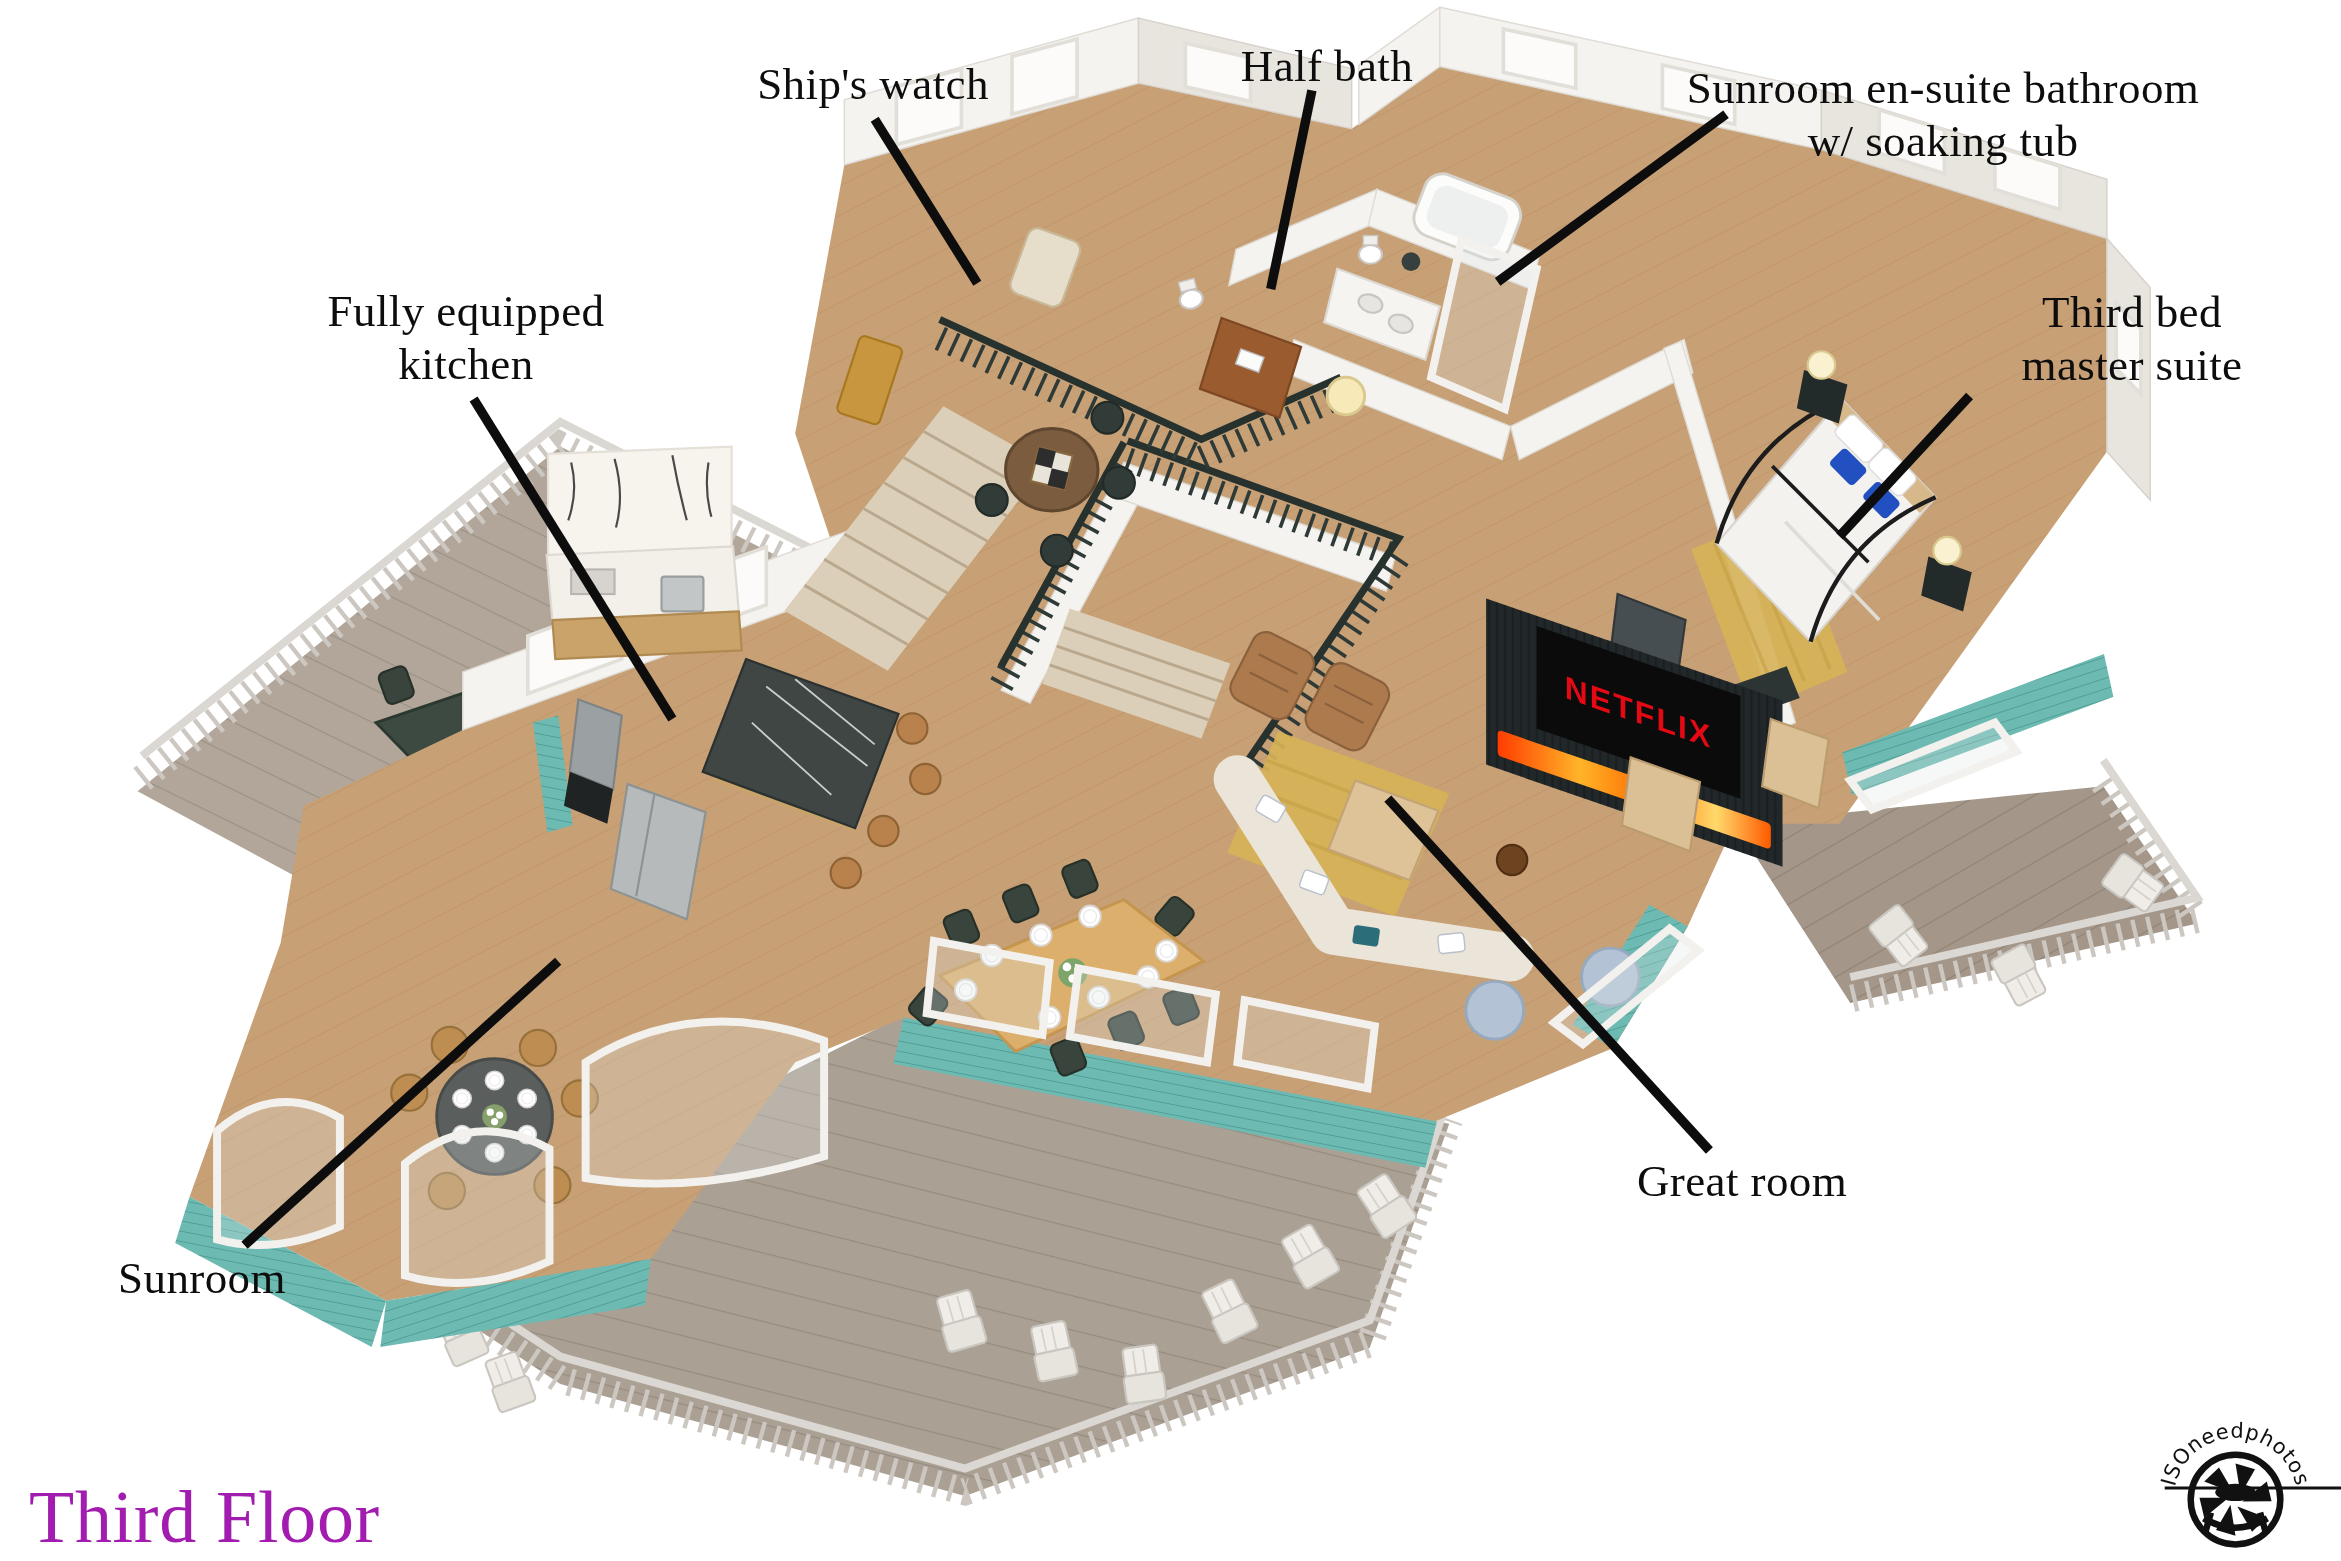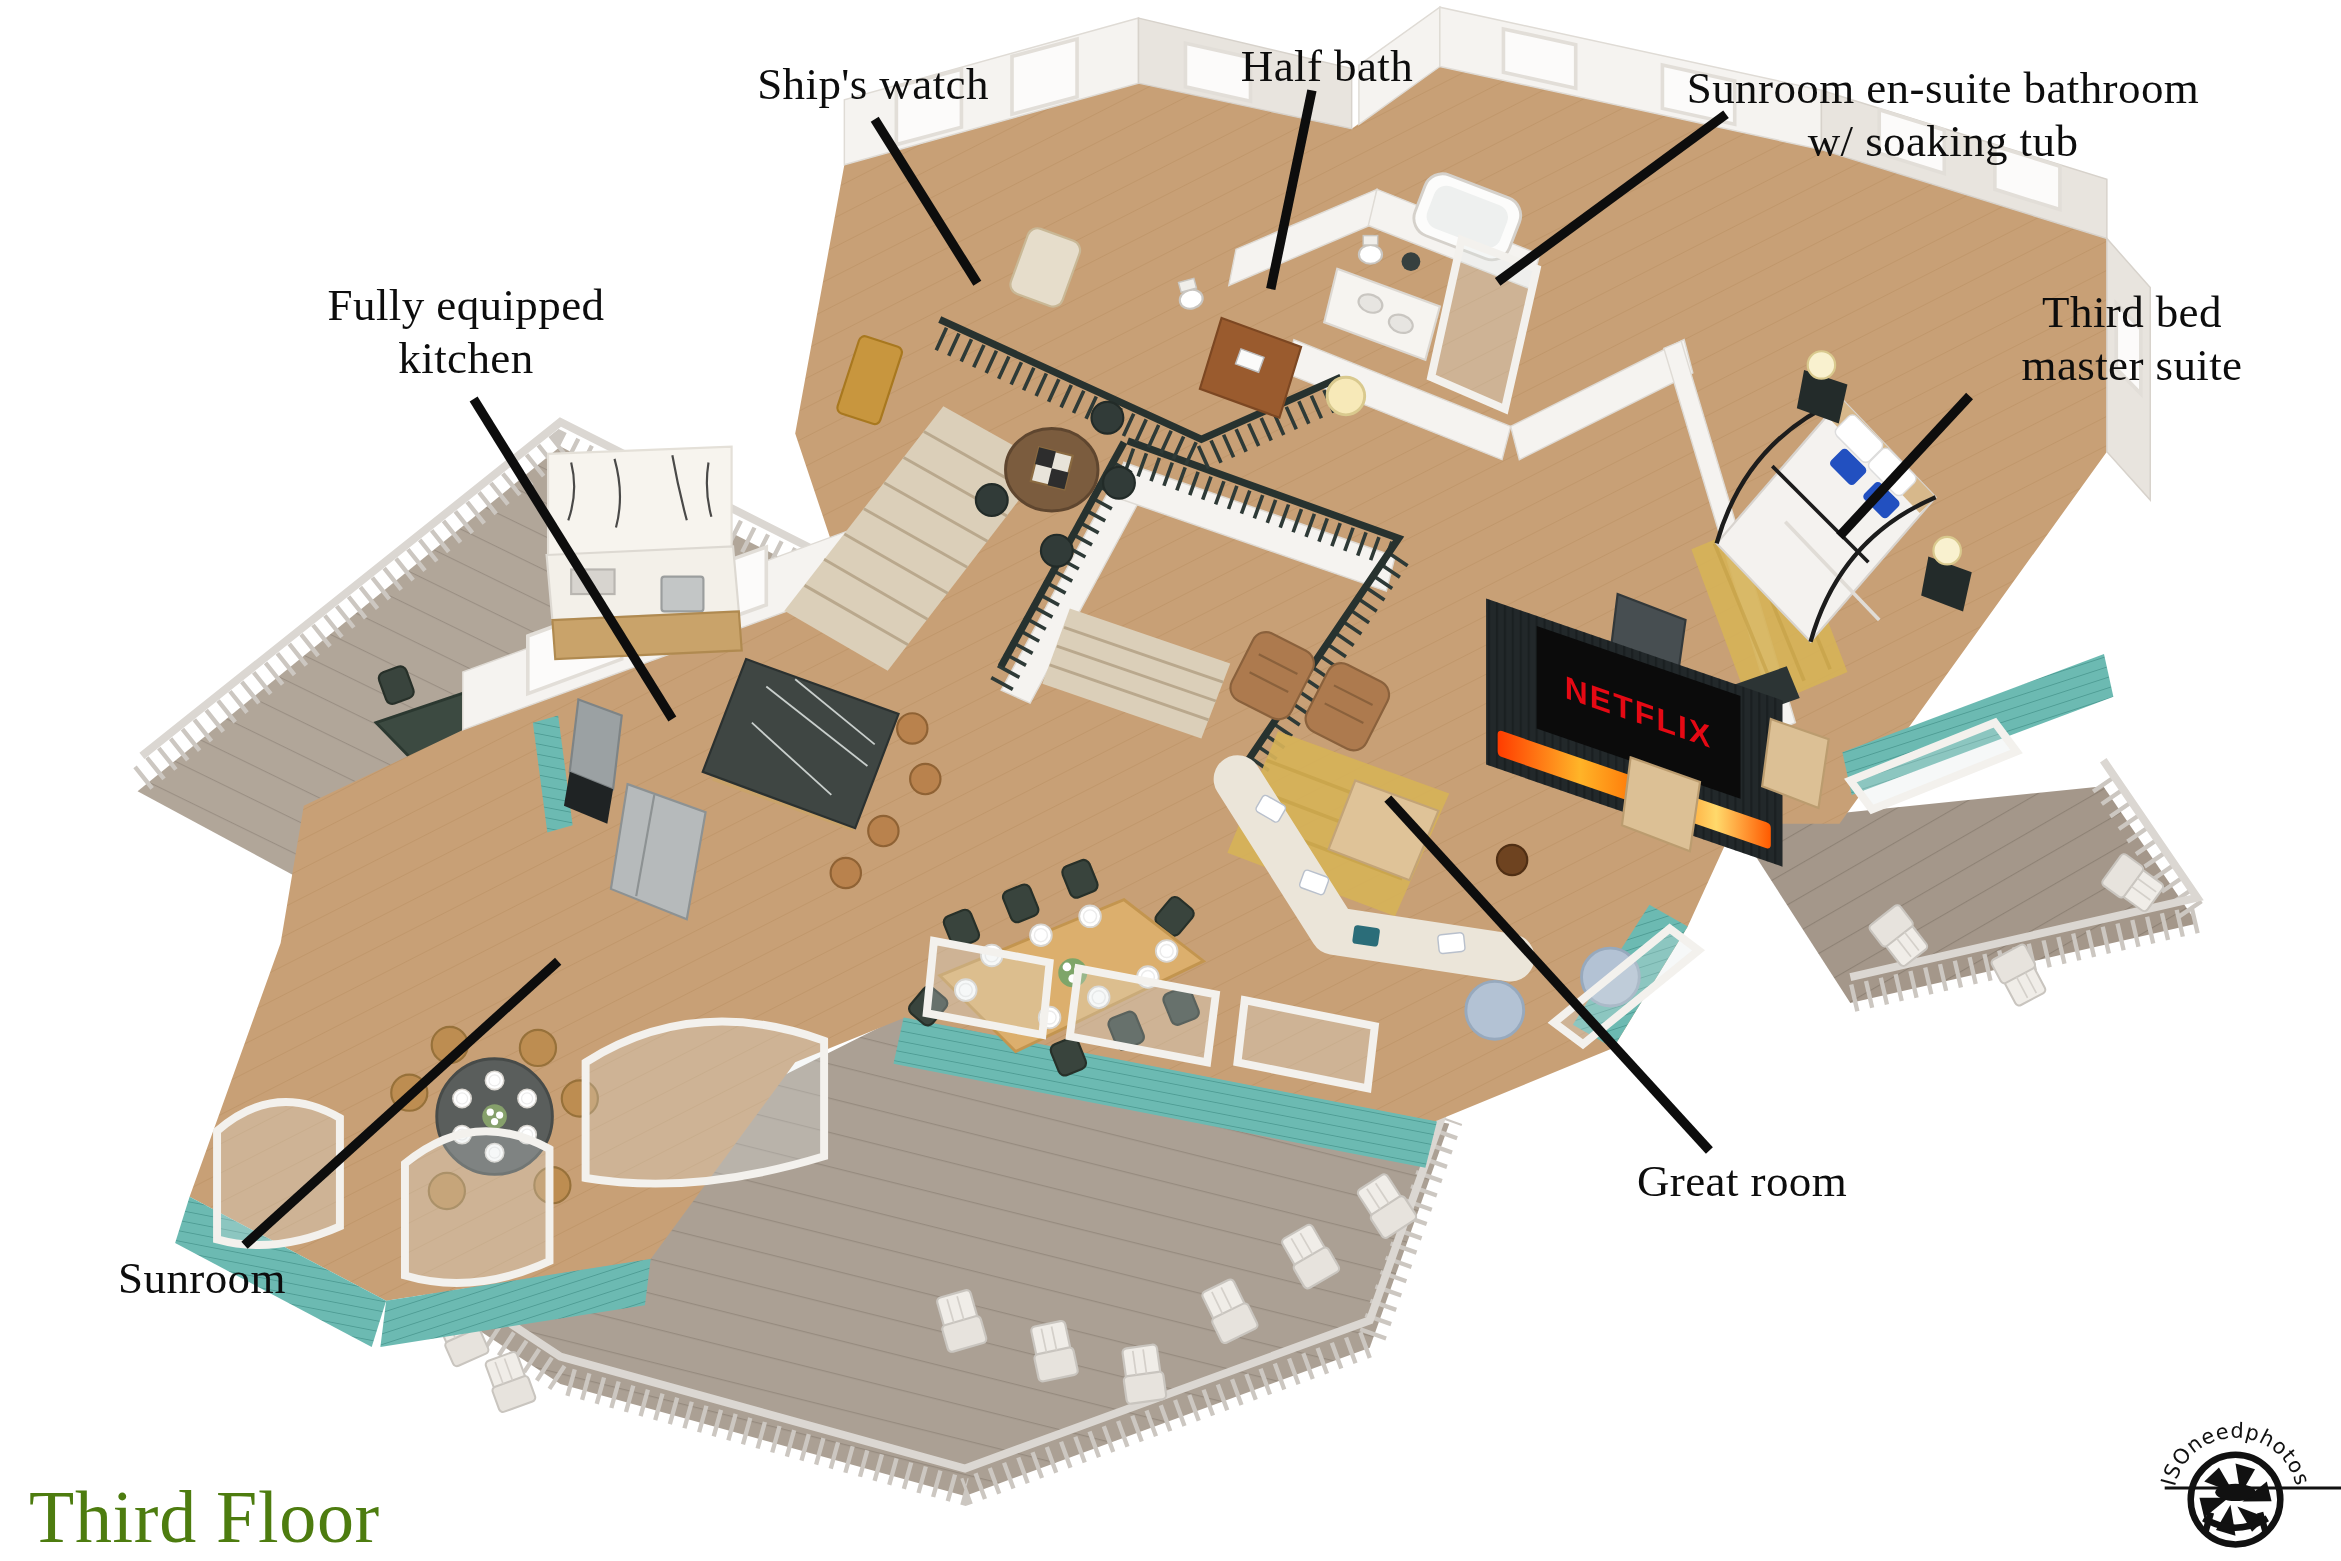--- a/index.html
+++ b/index.html
@@ -3,21 +3,21 @@
 <meta charset="utf-8">
 <style>
   html,body{margin:0;padding:0;background:#ffffff;}
   body{width:2342px;height:1561px;position:relative;overflow:hidden;
        font-family:"Liberation Serif","DejaVu Serif",serif;}
   #scene{position:absolute;left:0;top:0;width:2342px;height:1561px;}
   .lbl{position:absolute;transform:translateX(-50%);text-align:center;
        color:var(--label-ink,#0d0d0d);font-size:45px;line-height:1.18;
        white-space:nowrap;letter-spacing:0.4px;}
   #floor-title{position:absolute;left:29px;top:1475px;font-size:74px;
-       color:#4d7c0f;letter-spacing:0.7px;}
+       color:#a21caf;letter-spacing:0.7px;}
   
   .wall{fill:var(--wall,#f5f3f0);stroke:#dfdbd5;stroke-width:2;}
   .wallside{fill:#e8e4de;stroke:#d7d2cb;stroke-width:2;}
   .win{fill:#fcfbfa;stroke:#e2ded8;stroke-width:5;}
   .glass{fill:rgba(222,229,229,.28);stroke:#f3f1ed;stroke-width:11;}
   .vein{stroke:#1e1e1e;stroke-width:3;fill:none;opacity:.8;}
   .mveinw{stroke:#d8dedb;stroke-width:2.5;fill:none;opacity:.9;}
   .rail-post{stroke:#ccc7c1;stroke-width:38;fill:none;stroke-dasharray:6 15;}
   .rail-top{stroke:#dbd7d2;stroke-width:11;fill:none;}
   .rail-post-dark{stroke:var(--dark-trim,#2e3a37);stroke-width:34;fill:none;stroke-dasharray:5 14;}
@@ -406,21 +406,21 @@
 <div class="lbl" style="left:873px;top:58px">Ship's watch</div>
 <div class="lbl" style="left:1327px;top:40px">Half bath</div>
 <div class="lbl" style="left:1943px;top:62px">
   <div>Sunroom en-suite bathroom</div>
   <div>w/ soaking tub</div>
 </div>
 <div class="lbl" style="left:2132px;top:286px">
   <div>Third bed</div>
   <div>master suite</div>
 </div>
-<div class="lbl" style="left:466px;top:279px">
+<div class="lbl" style="left:466px;top:285px">
   <div>Fully equipped</div>
   <div>kitchen</div>
 </div>
 <div class="lbl" style="left:202px;top:1252px">Sunroom</div>
 <div class="lbl" style="left:1742px;top:1155px">Great room</div>
 
 <div id="floor-title">Third Floor</div>
 
 
 </body></html>

